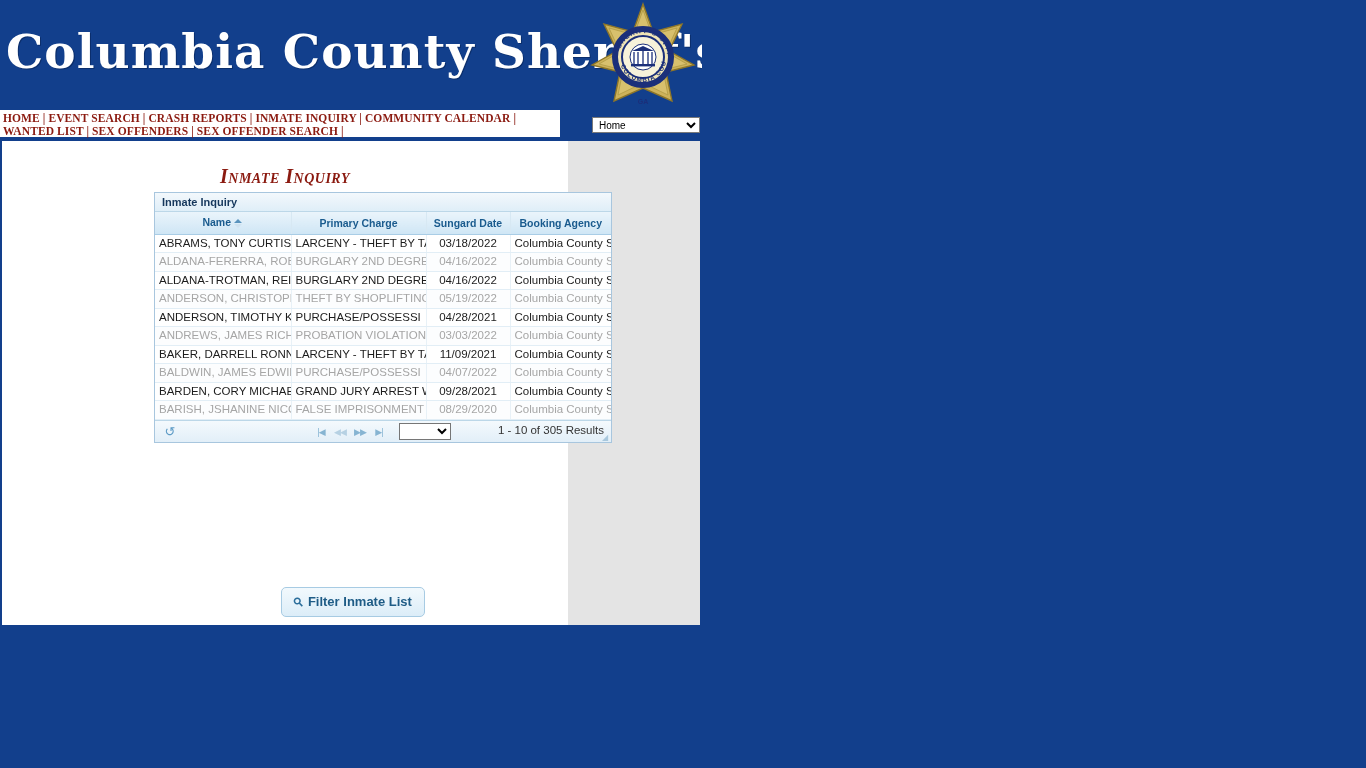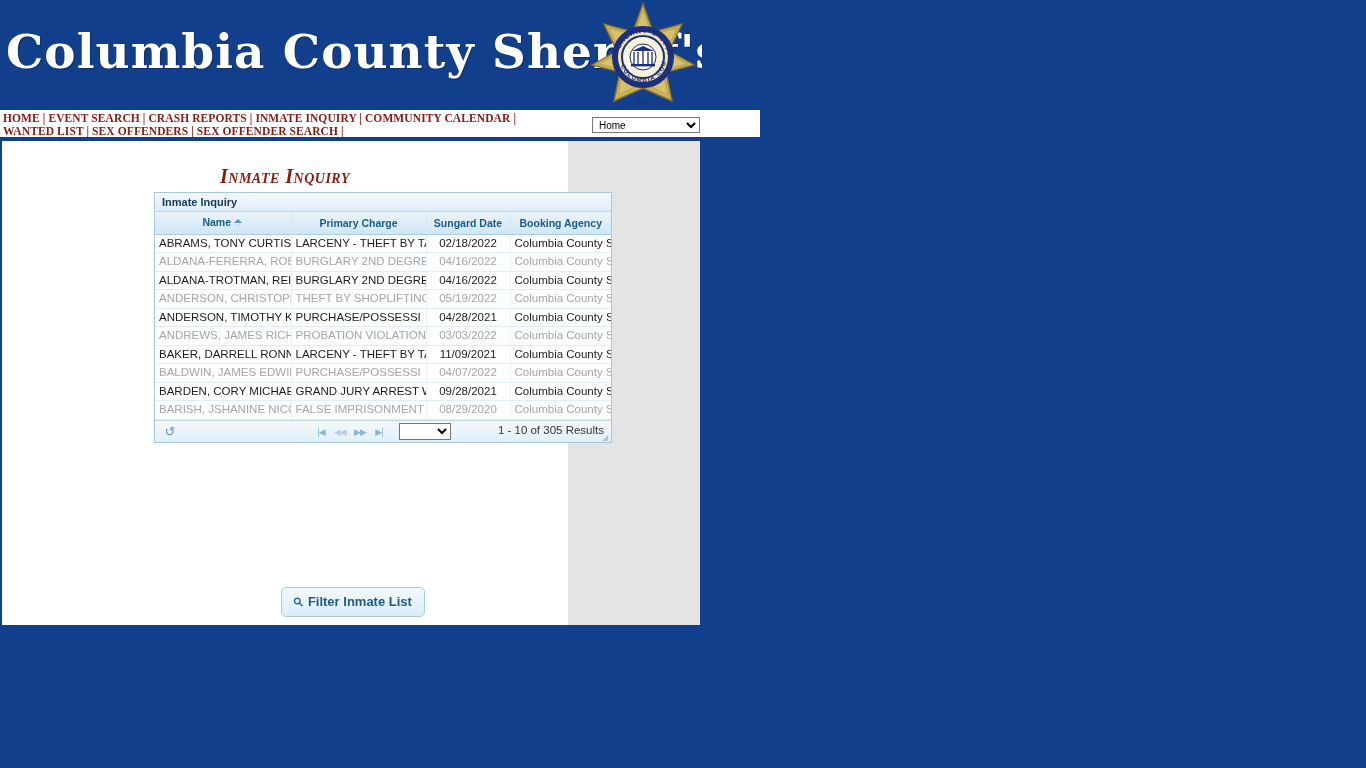--- a/index.html
+++ b/index.html
@@ -40,21 +40,21 @@
 
   .badge {
     position: absolute;
     left: 590px; top: 2px;
     width: 106px; height: 108px;
   }
 
   
   .navbar {
     position: absolute; left: 0; top: 110px;
-    width: 760px; height: 29px;
+    width: 560px; height: 29px;
     background: #ffffff;
     border-bottom: 2px solid #123f8c;
     box-sizing: border-box;
   }
   .navlinks {
     position: absolute;
     left: 3px; top: 2px;
     width: 545px;
     font-family: "Liberation Serif", serif;
     font-weight: 700;
@@ -356,21 +356,21 @@
             </th>
             <th class="h-charge">Primary Charge</th>
             <th class="h-date">Sungard Date</th>
             <th class="h-agency">Booking Agency</th>
           </tr>
         </thead>
         <tbody id="grid-body">
             <tr class="row-dark">
               <td class="c-name">ABRAMS, TONY CURTIS (B /M/40)</td>
               <td class="c-charge">LARCENY - THEFT BY TAKING FEL / MISD</td>
-              <td class="c-date nowrapcell">02/18/2022</td>
+              <td class="c-date nowrapcell">03/18/2022</td>
               <td class="c-agency">Columbia County Sheriff`S Office</td>
             </tr>
             <tr class="row-light">
               <td class="c-name">ALDANA-FERERRA, ROBERTO CARLOS (W /M/28)</td>
               <td class="c-charge">BURGLARY 2ND DEGREE</td>
               <td class="c-date nowrapcell">04/16/2022</td>
               <td class="c-agency">Columbia County Sheriff`S Office</td>
             </tr>
             <tr class="row-dark">
               <td class="c-name">ALDANA-TROTMAN, REINER (W /M/37)</td>

